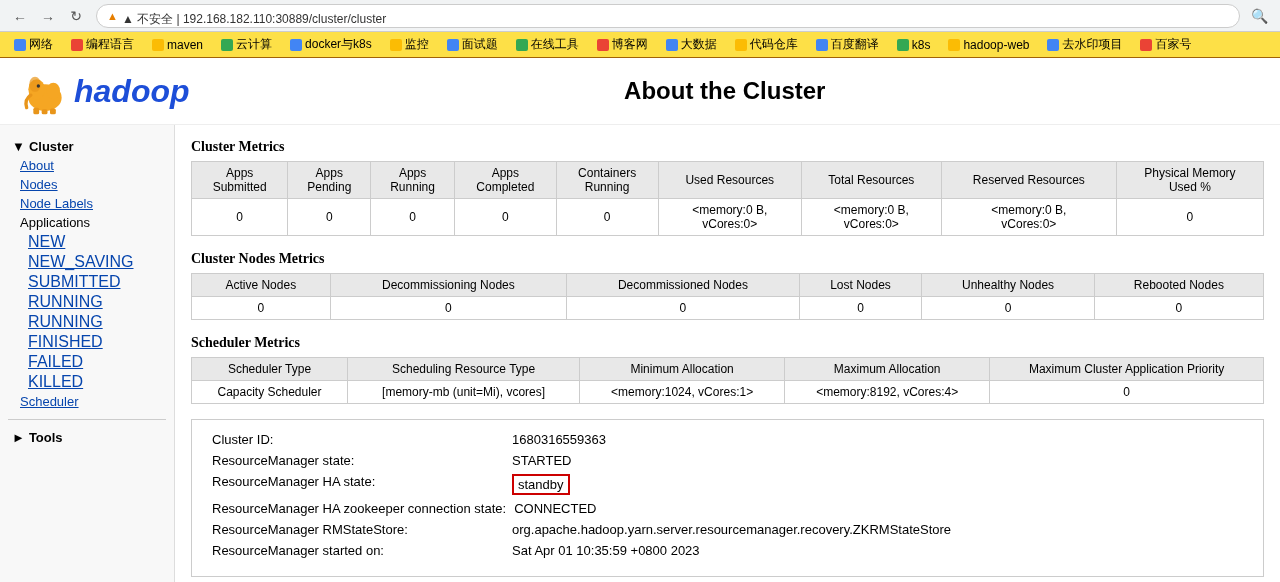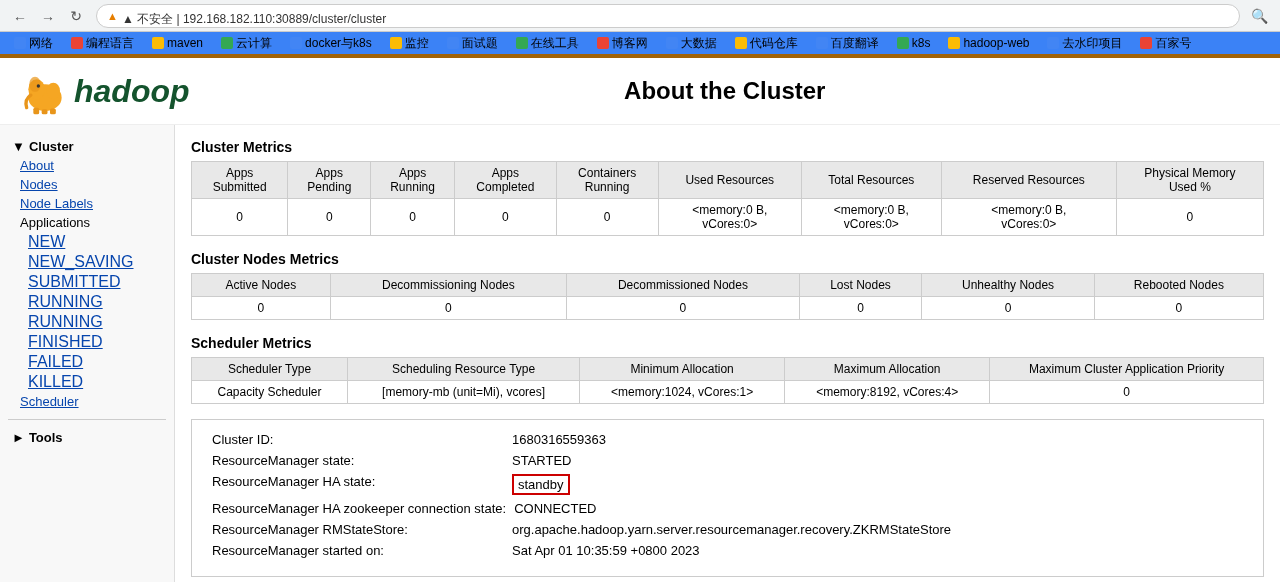--- a/index.html
+++ b/index.html
@@ -25,22 +25,22 @@
     .address-bar {
       flex: 1; height: 24px; border: 1px solid #ccc; border-radius: 12px;
       padding: 0 10px; font-size: 12px; background: #fff;
       display: flex; align-items: center; gap: 4px;
     }
     .address-text { font-size: 12px; color: #333; margin-top: 8px; }
     .warning-icon { color: #e67e00; font-size: 11px; }
 
     
     .bookmarks-bar {
-      background: #3b82f6;
-      border-bottom: 4px solid #a16207;
+      background: #fde047;
+      border-bottom: 1px solid #a16207;
       padding: 2px 8px;
       display: flex;
       gap: 6px;
       height: 26px;
       overflow: hidden;
     }
     .bookmark-item {
       display: flex; align-items: center; gap: 3px;
       padding: 2px 6px; border-radius: 3px; cursor: pointer;
       white-space: nowrap; font-size: 12px;
@@ -109,20 +109,21 @@
       padding: 10px 16px;
       overflow-y: auto;
     }
 
     
     .section-title {
       font-size: 14px;
       font-weight: bold;
       margin-bottom: 6px;
       margin-top: 4px;
+      font-family: Liberation Serif, serif;
     }
 
     
     table {
       border-collapse: collapse;
       width: 100%;
       margin-bottom: 15px;
     }
     th {
       background: #e8e8e8;
@@ -172,21 +173,21 @@
       align-items: center;
       gap: 4px;
     }
     .elephant-icon {
       width: 50px;
       height: 50px;
     }
     .hadoop-wordmark {
       font-size: 32px;
       font-weight: bold;
-      color: #14532d;
+      color: #1d4ed8;
       font-style: italic;
     }
   </style>
 </head>
 <body>
 
 <div class="browser-bar">
   <div class="nav-buttons">
     <button class="nav-btn">←</button>
     <button class="nav-btn">→</button>

